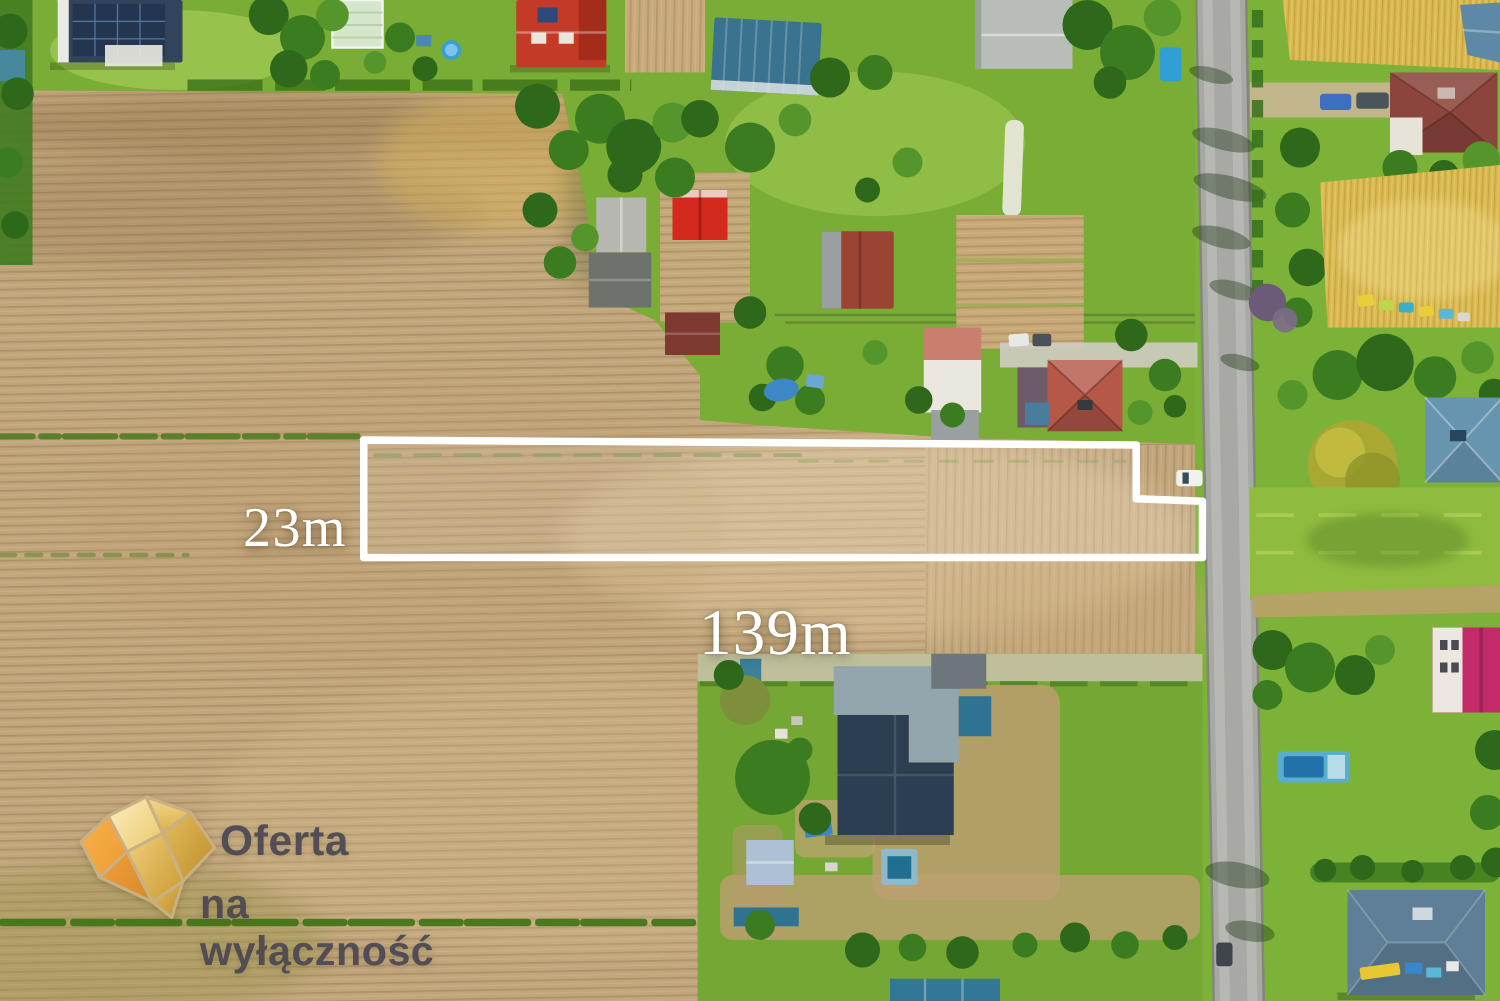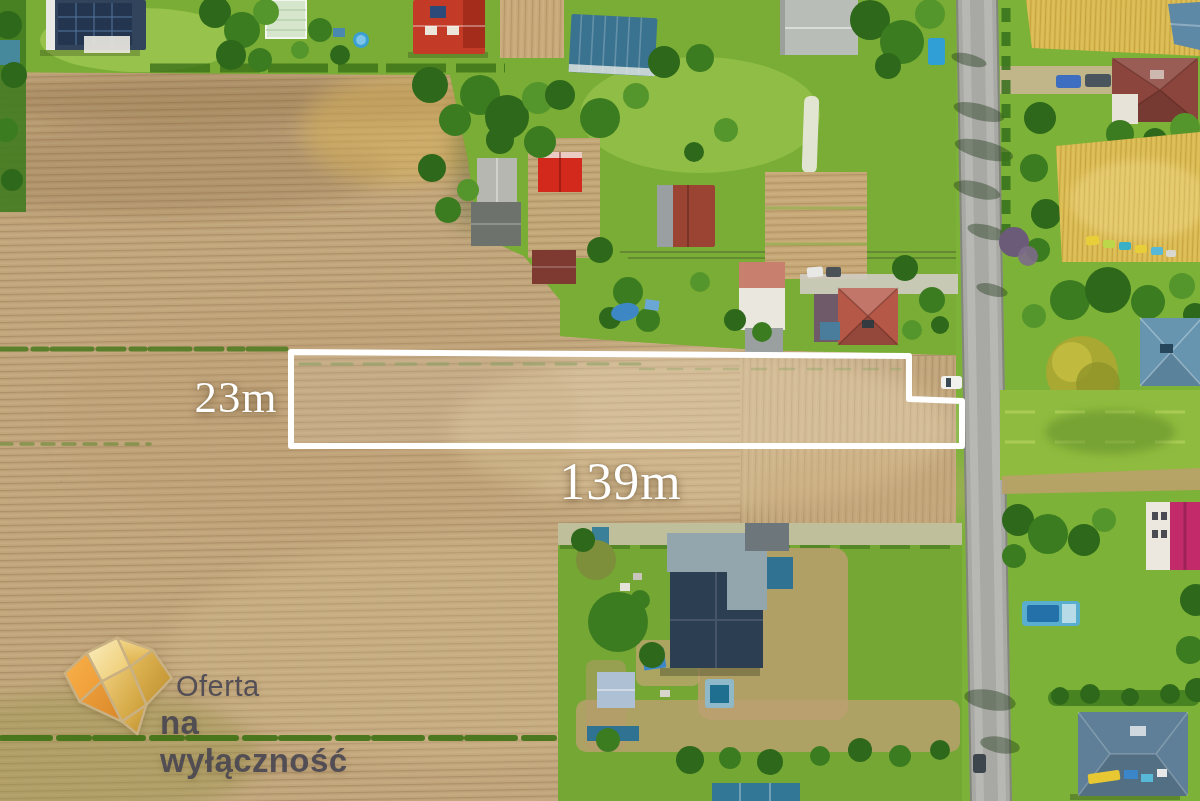--- a/index.html
+++ b/index.html
@@ -5,28 +5,28 @@
   html,body{margin:0;padding:0;background:#222;}
   .stage{position:relative;width:1200px;height:801px;overflow:hidden;
          background:#7cb237;font-family:"Liberation Sans",sans-serif;}
   svg.scene{position:absolute;left:0;top:0;display:block;}
 
   
   .td{fill:#2e681b}.tm{fill:#3c7c21}.tl{fill:#55962c}
 
   .dim-label{position:absolute;color:#fff;font-family:"Liberation Serif",serif;
     text-shadow:0 2px 9px rgba(55,38,12,.55),0 0 2px rgba(90,70,30,.45);
-    letter-spacing:1px;line-height:1.05;}
+    letter-spacing:1px;line-height:1.05;margin-top:25px;}
   .label-depth{left:158px;top:374px;width:156px;font-size:45px;text-align:center;}
   .label-width{left:518px;top:455px;width:205px;font-size:52px;text-align:center;}
 
   .watermark{position:absolute;left:50px;top:630px;width:340px;height:125px;
     filter:drop-shadow(0 2px 3px rgba(80,60,20,.25));}
   .wm-diamond{position:absolute;left:6px;top:4px;}
-  .wm-title{position:absolute;left:126px;top:40px;font-size:29px;font-weight:400;
+  .wm-title{position:absolute;left:126px;top:24px;font-size:34px;font-weight:700;
     color:rgba(72,70,82,.90);letter-spacing:.5px;}
   .wm-sub{position:absolute;left:110px;top:74px;font-size:33px;font-weight:700;
     color:rgba(72,70,82,.90);letter-spacing:.4px;}
 </style>
 </head>
 <body>
 
 <div class="stage">
 
 <svg class="scene" width="1200" height="801" viewBox="0 0 1200 801">

